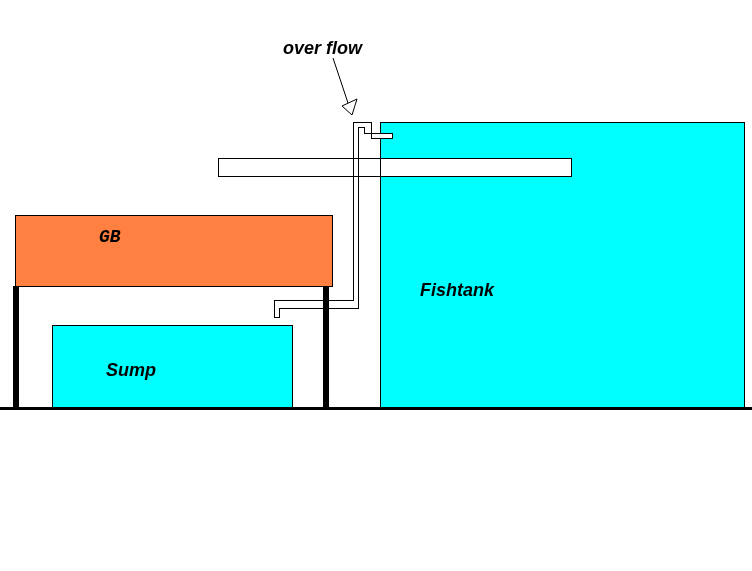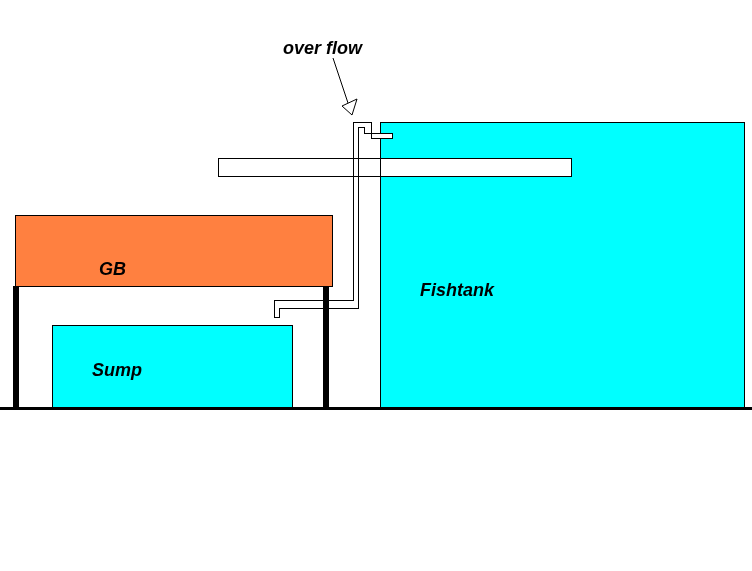--- a/index.html
+++ b/index.html
@@ -57,19 +57,19 @@
     <rect class="tank-fill" x="52.5" y="325.5" width="240" height="83"></rect>
 
     <rect class="solid-black" x="0" y="407" width="752" height="3"></rect>
 
     <line class="thin-line" x1="333" y1="58" x2="348" y2="103" shape-rendering="auto"></line>
     <polygon class="arrow-head" points="342,106 357,99 352,115" shape-rendering="auto"></polygon>
   </svg>
 
   <div class="label" style="left:283px;top:39px;">over flow</div>
 
-  <div class="label" style="left:99px;top:260px;">GB</div>
+  <div class="label" style="left:99px;top:228px;font-family:Liberation Mono, monospace;">GB</div>
 
   <div class="label" style="left:420px;top:281px;">Fishtank</div>
 
-  <div class="label" style="left:92px;top:361px;text-align:center;">Sump</div>
+  <div class="label" style="left:106px;top:361px;text-align:center;">Sump</div>
 
 </div>
 
 </body></html>

